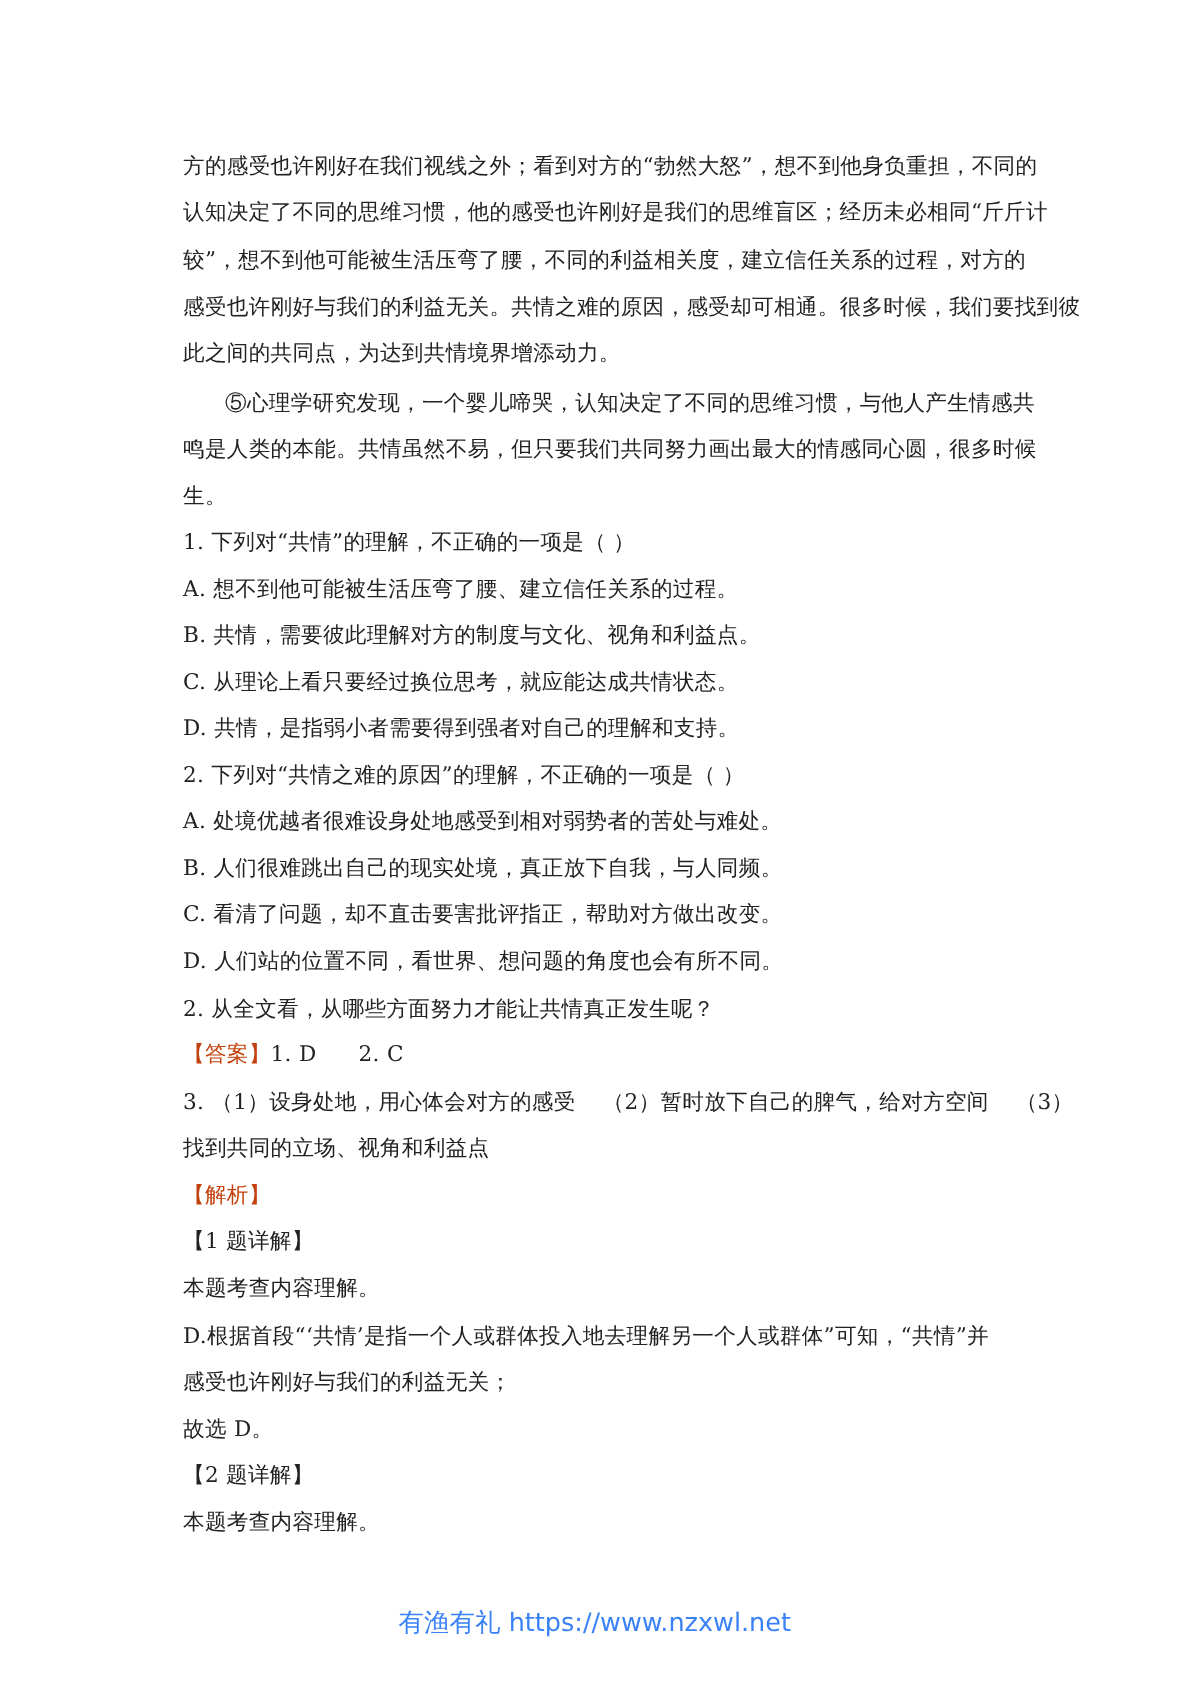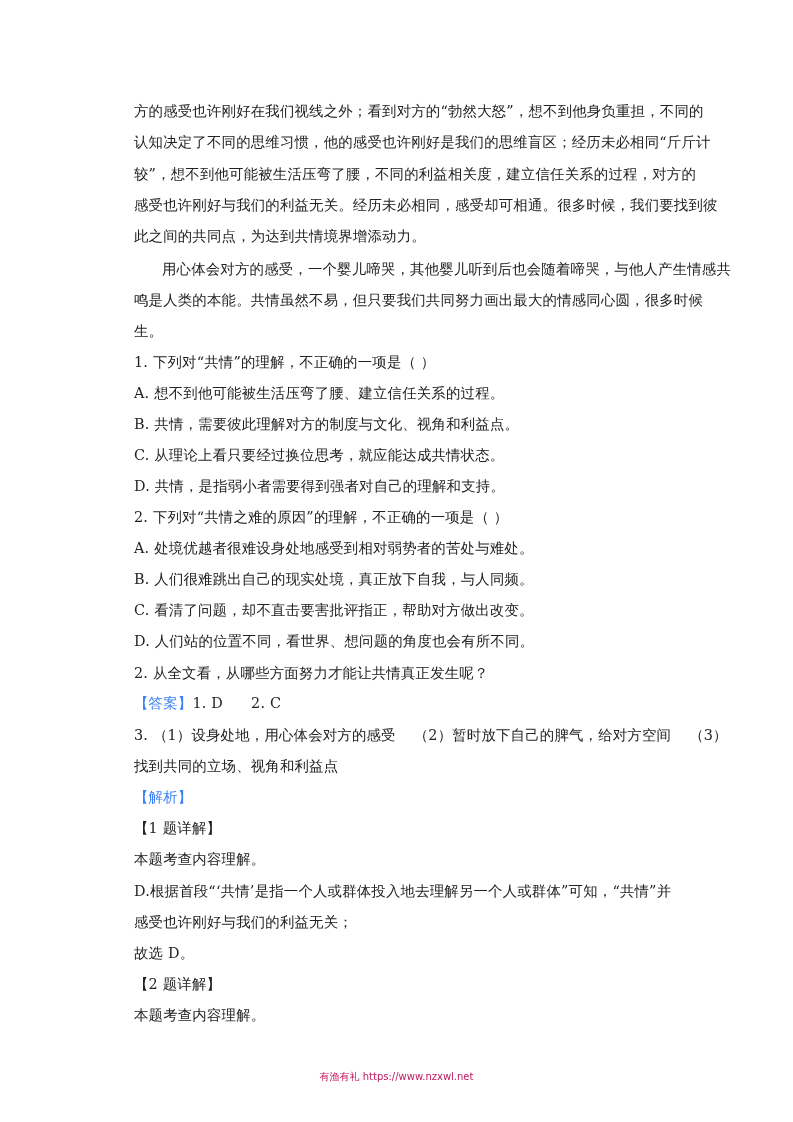--- a/index.html
+++ b/index.html
@@ -1,40 +1,40 @@
 <!DOCTYPE html>
 <html><head>
 <meta charset="utf-8">
 <style>
   html, body { margin: 0; padding: 0; background: #ffffff; }
   body { width: 793px; height: 1122px; position: relative; overflow: hidden;
          font-family: "DejaVu Serif", "Liberation Serif", serif; color: #222222; }
   .page { position: absolute; left: 118px; top: 0; width: 560px; }
-  .line { position: absolute; left: 16px; white-space: nowrap; font-size: 14.4px;
+  .line { position: absolute; left: 4px; white-space: nowrap; font-size: 14.4px;
           line-height: 20px; letter-spacing: 0.2px; }
   .indent { padding-left: 28px; }
-  .tag-blue { color: #3b82f6; }
+  .tag-blue { color: #c2410c; }
   .answer-gap { display: inline-block; width: 28px; }
   .gap { display: inline-block; width: 18px; }
   .footer { position: absolute; top: 1070px; left: 0; width: 793px; text-align: center;
-            font-family: "DejaVu Sans", "Liberation Sans", sans-serif; font-size: 10px;
-            color: #be185d; }
+            font-family: "DejaVu Sans", "Liberation Sans", sans-serif; font-size: 17px;
+            color: #3b82f6; }
 </style>
 </head>
 <body>
 
 <div class="page">
 
   <div class="line" style="top:101px">方的感受也许刚好在我们视线之外；看到对方的“勃然大怒”，想不到他身负重担，不同的</div>
   <div class="line" style="top:132px">认知决定了不同的思维习惯，他的感受也许刚好是我们的思维盲区；经历未必相同“斤斤计</div>
   <div class="line" style="top:164px">较”，想不到他可能被生活压弯了腰，不同的利益相关度，建立信任关系的过程，对方的</div>
-  <div class="line" style="top:195px">感受也许刚好与我们的利益无关。经历未必相同，感受却可相通。很多时候，我们要找到彼</div>
+  <div class="line" style="top:195px">感受也许刚好与我们的利益无关。共情之难的原因，感受却可相通。很多时候，我们要找到彼</div>
   <div class="line" style="top:226px">此之间的共同点，为达到共情境界增添动力。</div>
 
-  <div class="line indent" style="top:259px">用心体会对方的感受，一个婴儿啼哭，其他婴儿听到后也会随着啼哭，与他人产生情感共</div>
+  <div class="line indent" style="top:259px">⑤心理学研究发现，一个婴儿啼哭，认知决定了不同的思维习惯，与他人产生情感共</div>
   <div class="line" style="top:290px">鸣是人类的本能。共情虽然不易，但只要我们共同努力画出最大的情感同心圆，很多时候</div>
   <div class="line" style="top:321px">生。</div>
 
   <div class="line" style="top:352px">1. 下列对“共情”的理解，不正确的一项是（    ）</div>
   <div class="line" style="top:383px">A. 想不到他可能被生活压弯了腰、建立信任关系的过程。</div>
   <div class="line" style="top:414px">B. 共情，需要彼此理解对方的制度与文化、视角和利益点。</div>
   <div class="line" style="top:445px">C. 从理论上看只要经过换位思考，就应能达成共情状态。</div>
   <div class="line" style="top:476px">D. 共情，是指弱小者需要得到强者对自己的理解和支持。</div>
 
   <div class="line" style="top:507px">2. 下列对“共情之难的原因”的理解，不正确的一项是（    ）</div>

